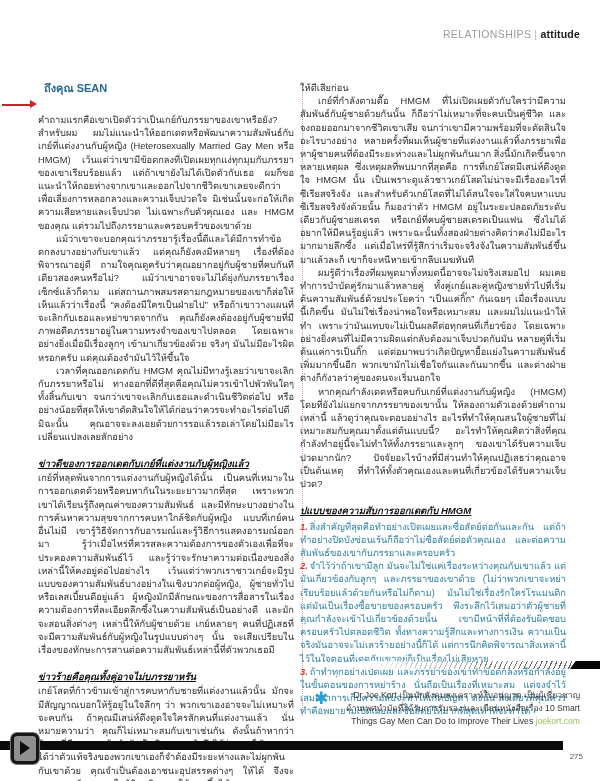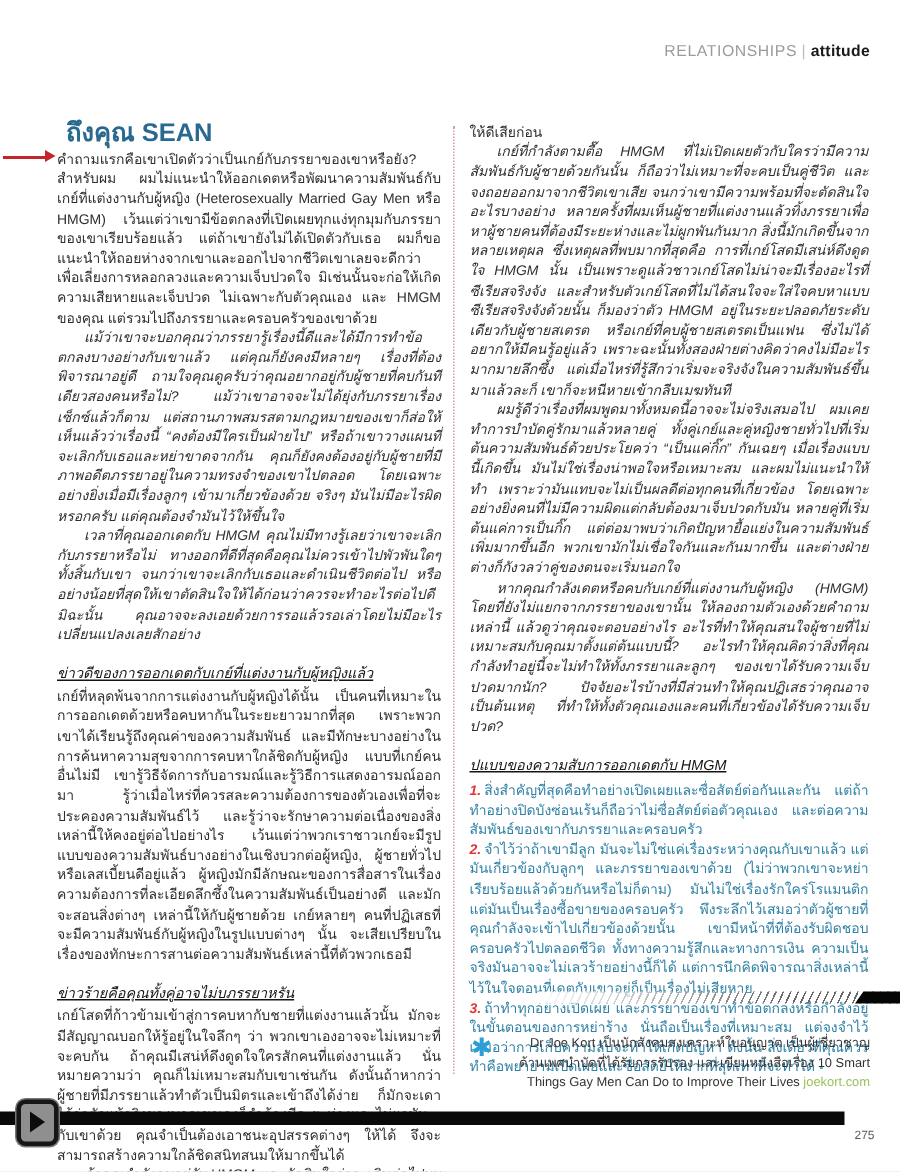--- a/index.html
+++ b/index.html
@@ -12,32 +12,32 @@
   .header{position:absolute;top:28px;right:20px;font-size:10.5px;letter-spacing:.4px;}
   .header .section{color:#9b9b9b;font-weight:400;}
   .header .bar{color:#bbbbbb;margin:0 3px;font-weight:300;}
   .header .brand{color:#1a1a1a;font-weight:bold;letter-spacing:.2px;}
   
   .col-rule{position:absolute;left:302px;top:84px;height:632px;width:0;
     border-left:1px dotted #d4a0a0;}
   
   .col{position:absolute;top:82px;font-size:9.3px;line-height:13.2px;text-align:justify;}
   .col-left{left:38px;width:256px;}
-  .col-right{left:313px;width:266px;}
+  .col-right{left:300px;width:266px;}
   .col p{margin:0;}
-  .col p.indent{text-indent:18px;font-style:italic;}
+  .col p.indent{text-indent:18px;}
   .col p + p{margin-top:0;}
   
-  .sal-heading{font-size:17px;font-weight:bold;color:#29698f;margin:0 0 5px 6px;line-height:13px;}
+  .sal-heading{font-size:11px;font-weight:bold;color:#29698f;margin:0 0 19px 6px;line-height:13px;}
   .arrow{position:absolute;left:0;top:100px;width:38px;height:9px;}
   .arrow .line{position:absolute;left:2px;top:4px;width:28px;height:1.5px;background:#c5242b;}
   .arrow .head{position:absolute;left:30px;top:0;width:0;height:0;
     border-left:7px solid #c5242b;border-top:4.5px solid transparent;border-bottom:4.5px solid transparent;}
   
-  .subhead{font-weight:normal;font-style:italic;text-decoration:underline;color:#141414;
+  .subhead{font-weight:bold;font-style:italic;text-decoration:underline;color:#141414;
     margin:13px 0 2px 0;font-size:9.6px;}
   
   .tips{margin-top:3px;}
   .tip{color:#2f81a5;margin:0;}
   .tip .tip-num{color:#e23438;font-weight:bold;font-style:italic;margin-right:2px;}
   .end-mark{color:#3ab0c8;font-size:7px;margin-left:3px;}
   
   .hatch{position:absolute;left:358px;top:661px;width:242px;height:8px;
     background:repeating-linear-gradient(115deg,#666 0 1px,transparent 1px 4.5px);}
   .hatch .fade{position:absolute;inset:0;background:linear-gradient(to right,#ffffff 0%,rgba(255,255,255,0) 70%);}

